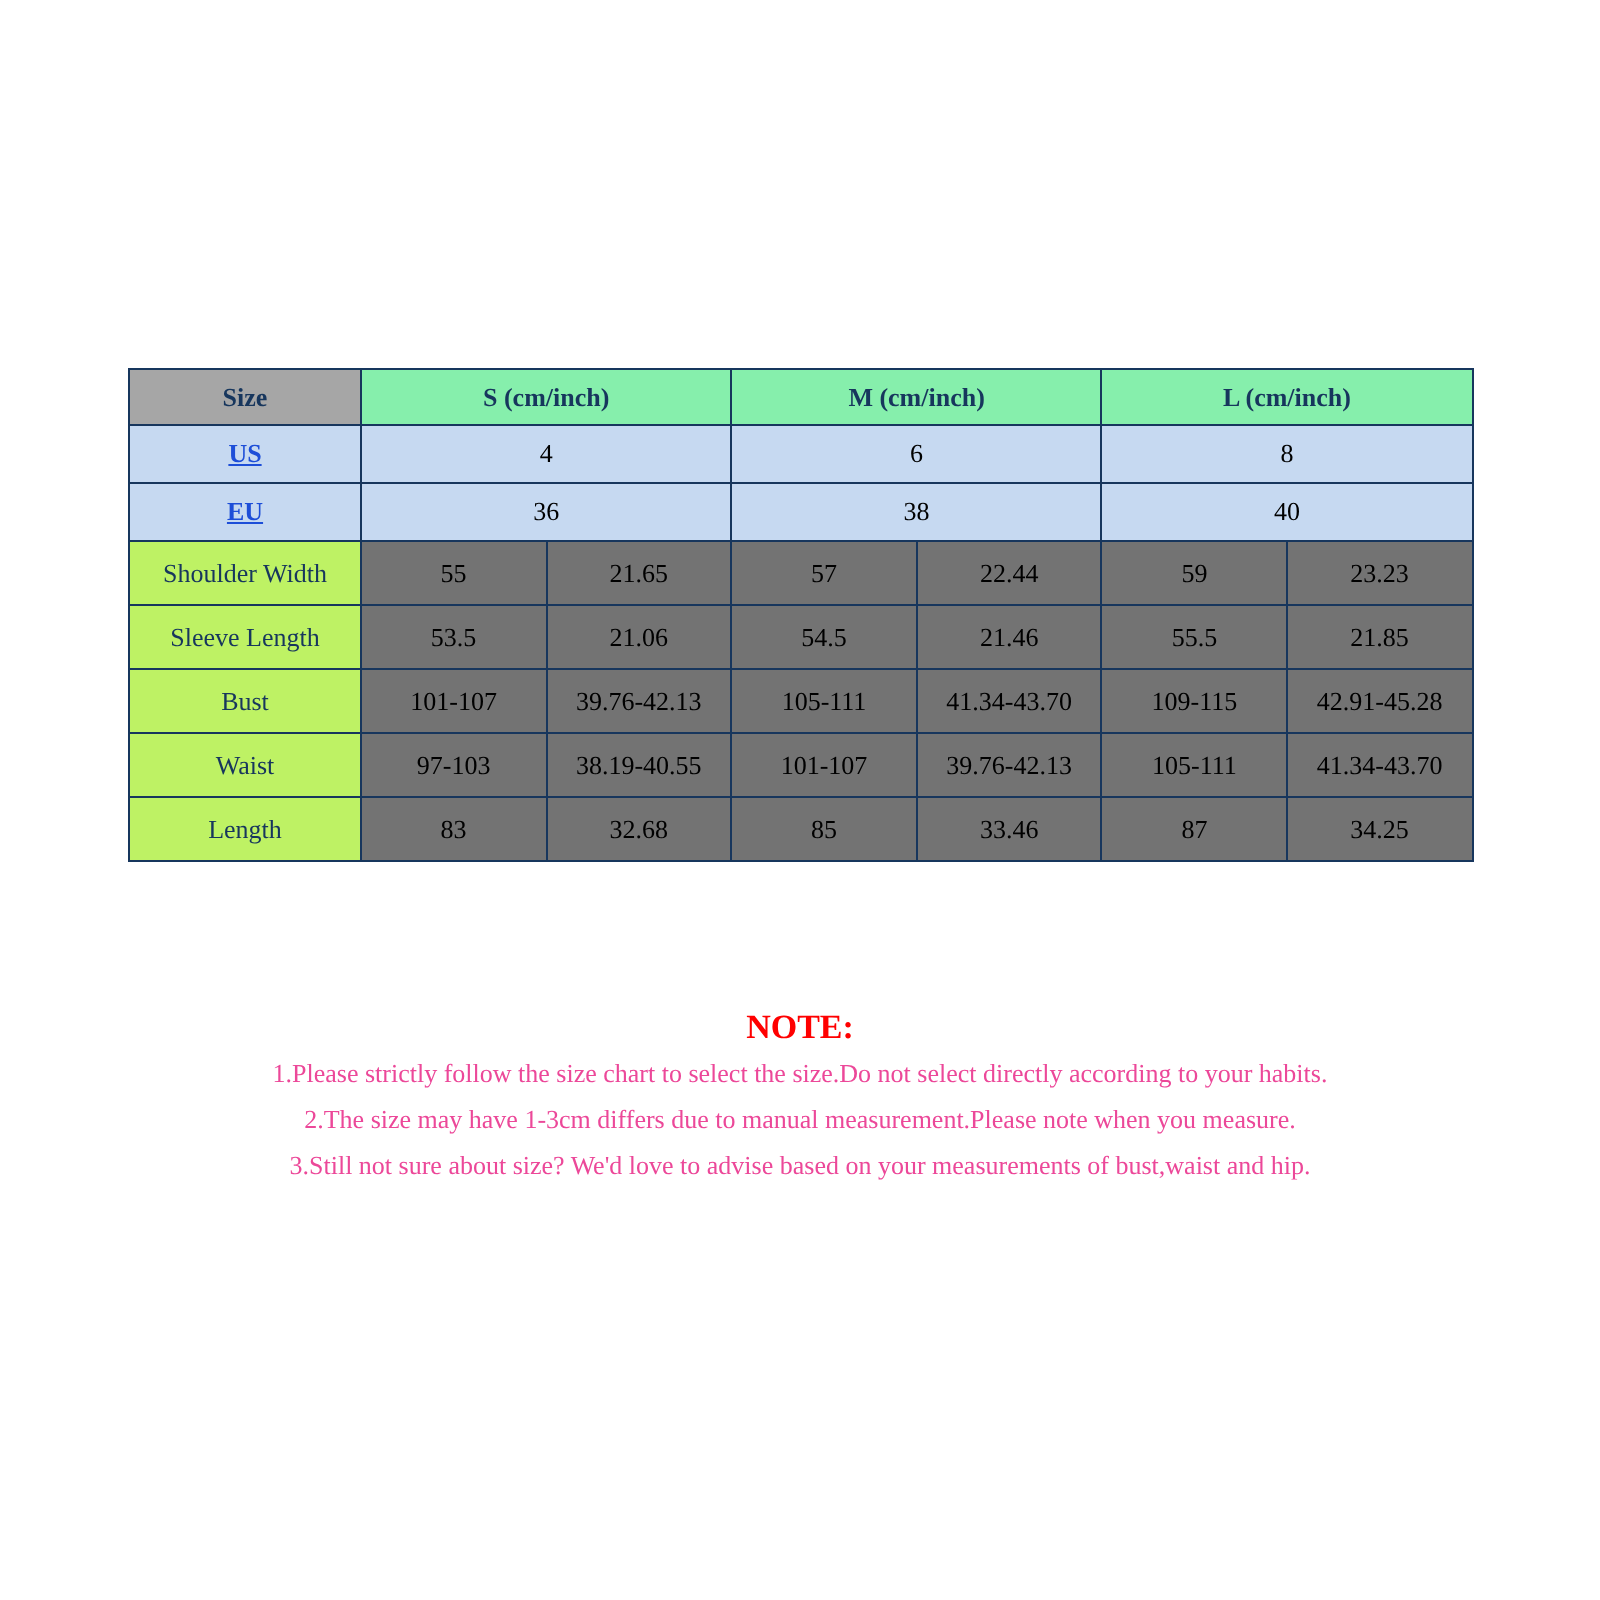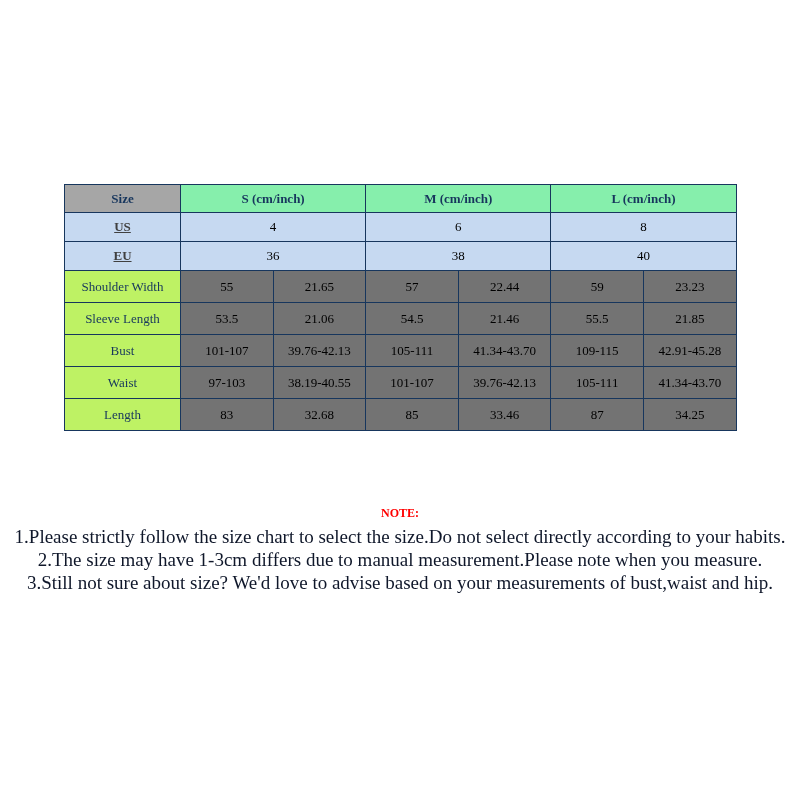--- a/index.html
+++ b/index.html
@@ -45,21 +45,21 @@
   }
   th.col-head {
     background: #86efac;
     color: #17365d;
     font-weight: bold;
   }
   .region-row td {
     background: #c6d9f1;
   }
   .region-row td.row-label {
-    color: #404040;
+    color: #1d4ed8;
     font-weight: bold;
     text-decoration: underline;
   }
   .measure-row td.row-label {
     background: #bef264;
     color: #17365d;
     font-weight: normal;
   }
   .measure-row td.value-cell {
     background: #737373;
@@ -69,26 +69,26 @@
   .note-section {
     position: absolute;
     left: 0;
     top: 502px;
     width: 800px;
     text-align: center;
   }
   .note-title {
     color: #ff0000;
     font-weight: bold;
-    font-size: 12px;
+    font-size: 17px;
     line-height: 23px;
   }
   .note-line {
-    color: #0f172a;
-    font-size: 19px;
+    color: #ec4899;
+    font-size: 13px;
     line-height: 23px;
   }
 </style>
 </head>
 <body>
 
 <div class="canvas">
 
   <table class="size-table">
     <colgroup>

